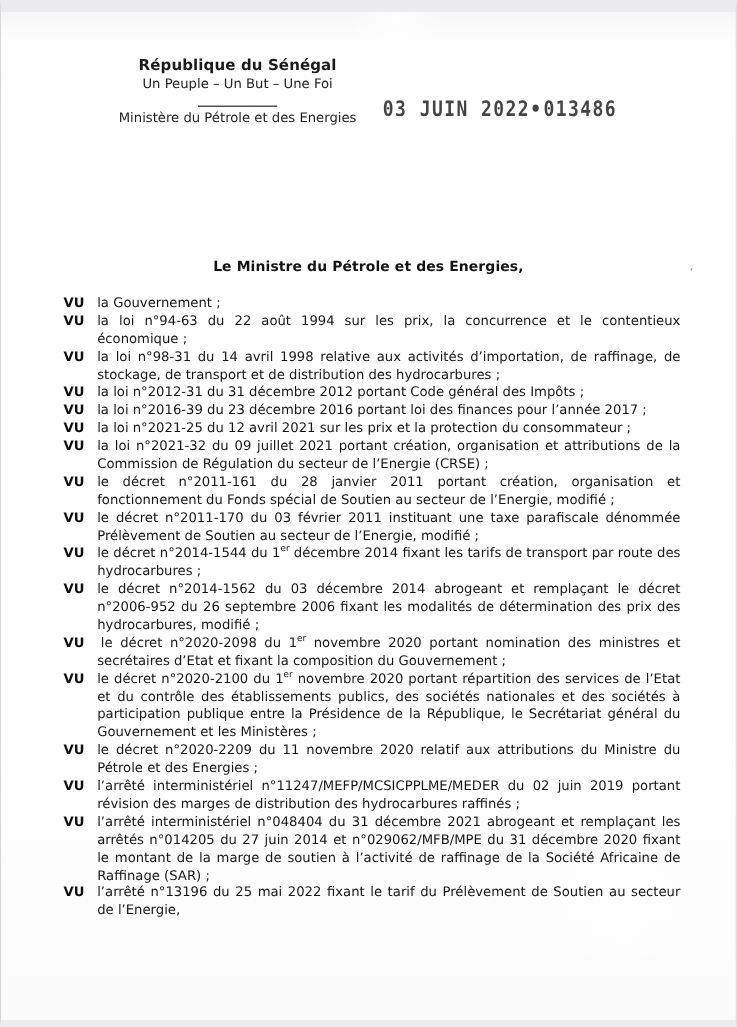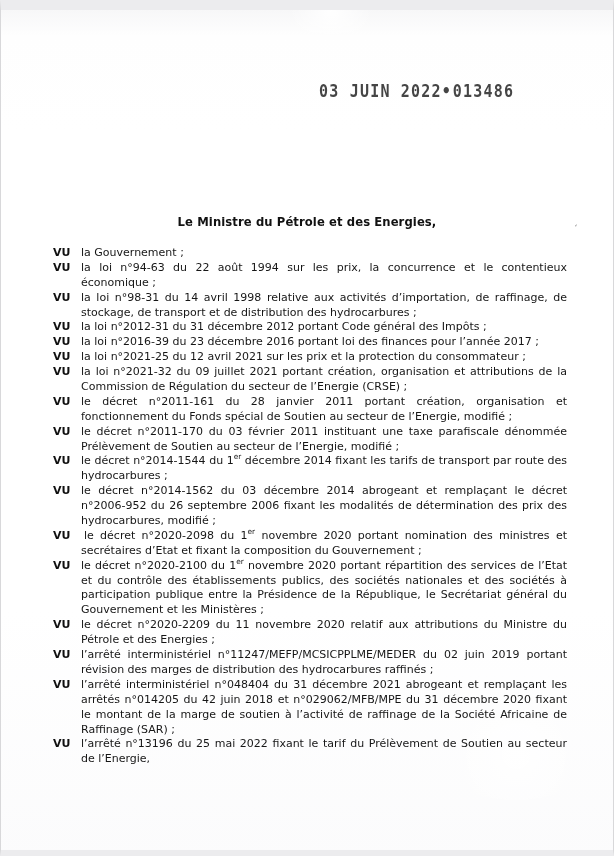--- a/index.html
+++ b/index.html
@@ -171,20 +171,26 @@
 </style>
 </head>
 <body>
 
 <div id="page">
   <div id="sheet"></div>
 
   <div class="scan-blotch" style="left:275px; top:-22px; width:110px; height:46px;"></div>
   <div class="scan-blotch" style="left:430px; top:700px; width:170px; height:90px;"></div>
 
+  <div class="letterhead">
+    <div class="lh-republic">République du Sénégal</div>
+    <div class="lh-motto">Un Peuple – Un But –  Une Foi</div>
+    <div class="lh-rule"></div>
+    <div class="lh-ministry">Ministère du Pétrole et des Energies</div>
+  </div>
 
   <div class="stamp">
     <span>03</span>
     <span>JUIN 2022</span><span class="sep">•</span><span>013486</span>
   </div>
 
   <div class="title-block">
   </div>
 
   <div class="ministre-heading">Le Ministre du Pétrole et des Energies,</div>
@@ -247,20 +253,20 @@
       <div class="vu-row">
         <div class="vu-label">VU</div>
         <div class="vu-text">le décret n°2020-2209 du 11 novembre 2020 relatif aux attributions du Ministre du Pétrole et des Energies ;</div>
       </div>
       <div class="vu-row">
         <div class="vu-label">VU</div>
         <div class="vu-text">l’arrêté interministériel n°11247/MEFP/MCSICPPLME/MEDER du 02 juin 2019 portant révision des marges de distribution des hydrocarbures raffinés ;</div>
       </div>
       <div class="vu-row">
         <div class="vu-label">VU</div>
-        <div class="vu-text">l’arrêté interministériel n°048404 du 31 décembre 2021 abrogeant et remplaçant les arrêtés n°014205 du 42 juin 2018 et n°029062/MFB/MPE du 31 décembre 2020 fixant le montant de la marge de soutien à l’activité de raffinage de la Société Africaine de Raffinage (SAR) ;</div>
+        <div class="vu-text">l’arrêté interministériel n°048404 du 31 décembre 2021 abrogeant et remplaçant les arrêtés n°014205 du 27 juin 2014 et n°029062/MFB/MPE du 31 décembre 2020 fixant le montant de la marge de soutien à l’activité de raffinage de la Société Africaine de Raffinage (SAR) ;</div>
       </div>
       <div class="vu-row">
         <div class="vu-label">VU</div>
         <div class="vu-text">l’arrêté n°13196 du 25 mai 2022 fixant le tarif du Prélèvement de Soutien au secteur de l’Energie,</div>
       </div>
     </div>
 </div>
 
 </body></html>

